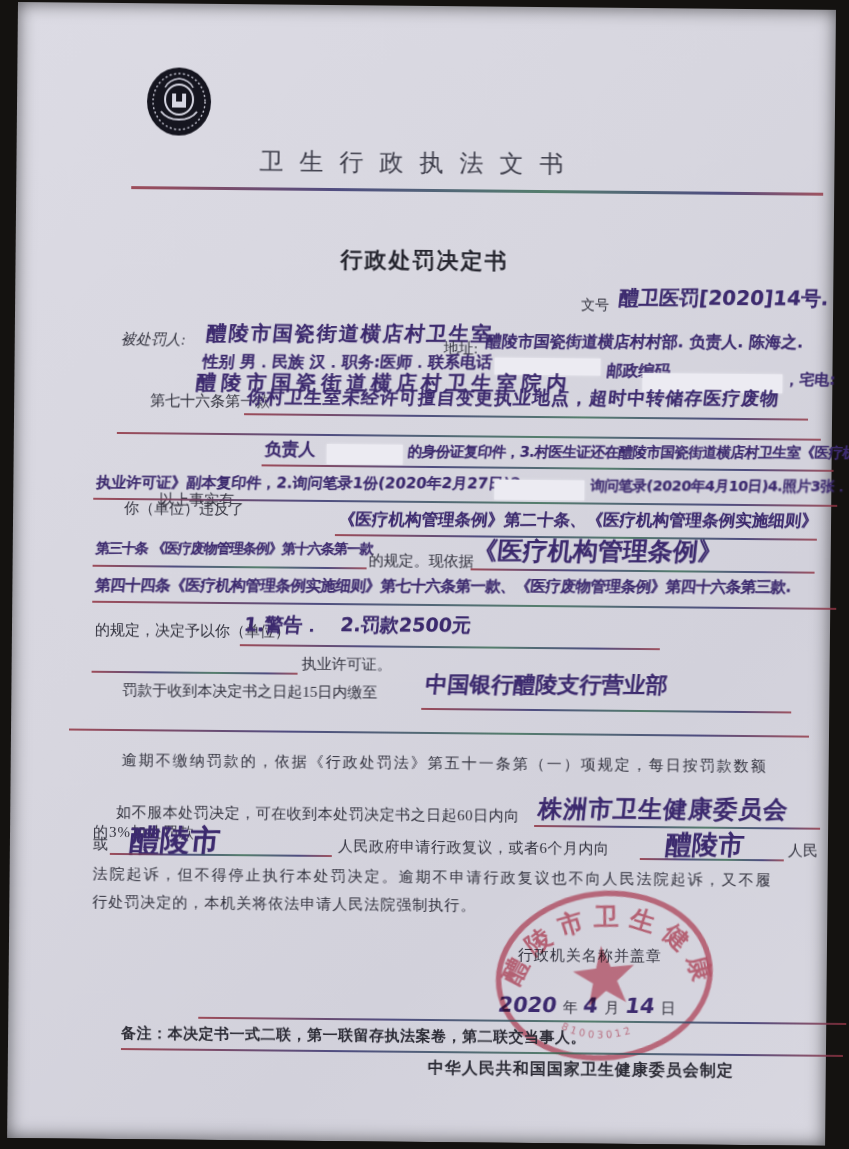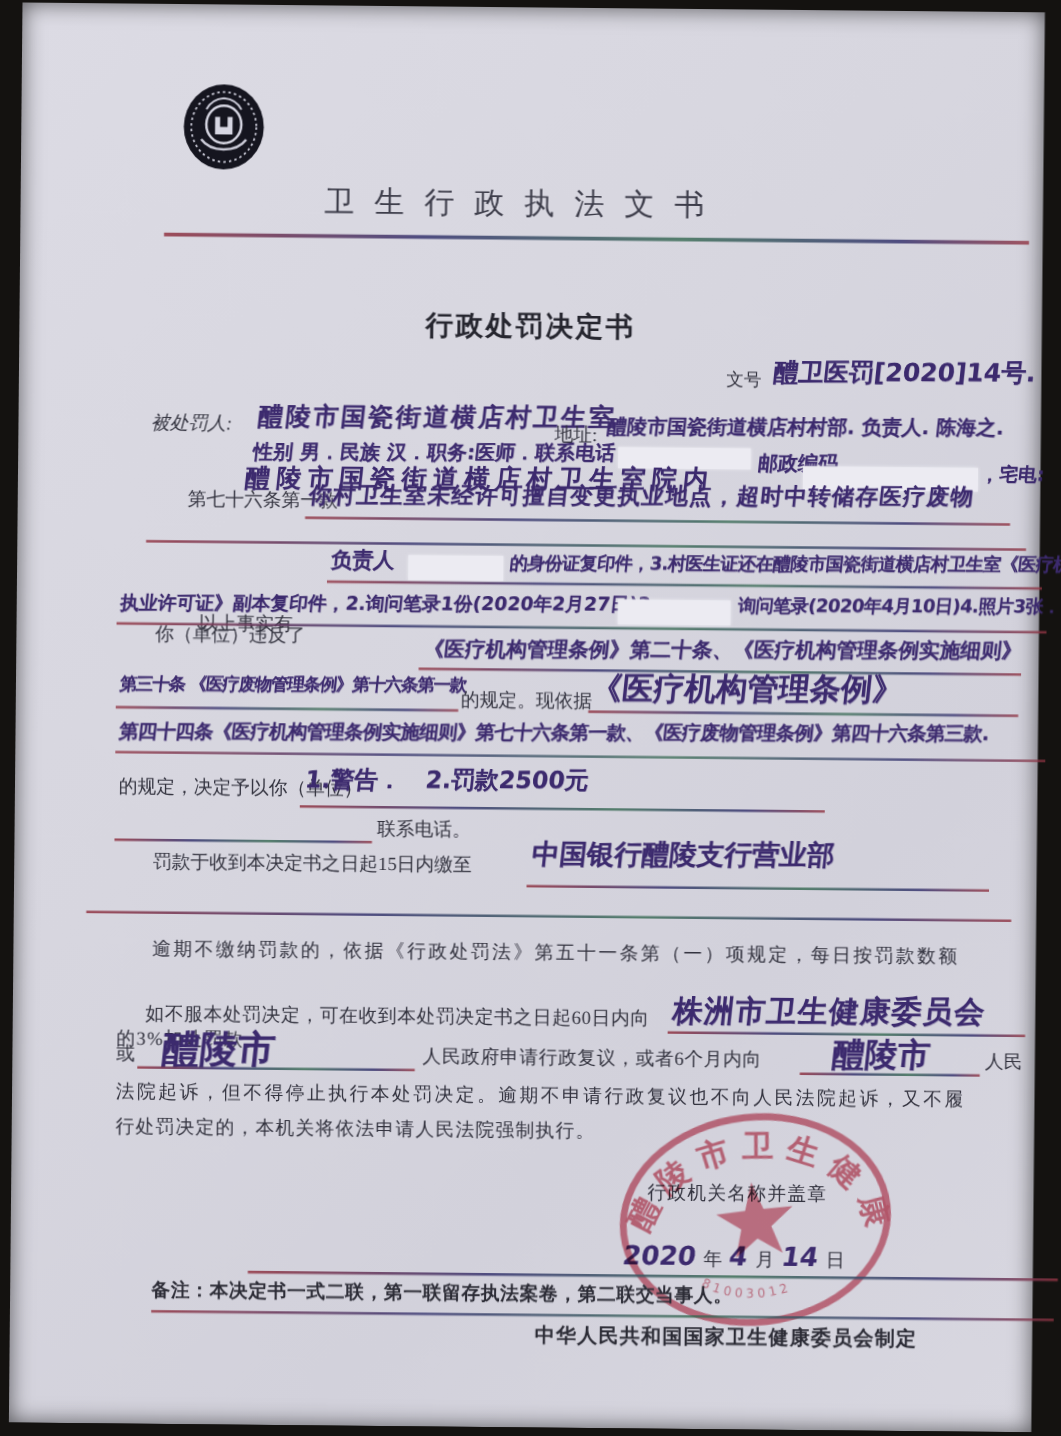--- a/index.html
+++ b/index.html
@@ -95,21 +95,21 @@
   <div class="rule" style="top:562px;left:458px;width:344px;"></div>
 
   <span class="hw" style="left:83px;top:572px;font-size:15.5px;letter-spacing:-0.5px;">第四十四条《医疗机构管理条例实施细则》第七十六条第一款、《医疗废物管理条例》第四十六条第三款.</span>
   <div class="rule" style="top:598px;left:80px;width:744px;"></div>
 
   <span class="p" style="left:83px;top:618px;">的规定，决定予以你（单位）</span>
   <span class="hw" style="left:232px;top:609px;font-size:19px;">1.警告．　2.罚款2500元</span>
   <div class="rule" style="top:640px;left:228px;width:420px;"></div>
 
   <div class="rule" style="top:668px;left:80px;width:206px;"></div>
-  <span class="p" style="left:290px;top:650px;">联系电话。</span>
+  <span class="p" style="left:290px;top:650px;">执业许可证。</span>
 
   <span class="p" style="left:111px;top:678px;">罚款于收到本决定书之日起15日内缴至</span>
   <span class="hw" style="left:414px;top:666px;font-size:22px;">中国银行醴陵支行营业部</span>
   <div class="rule" style="top:702px;left:410px;width:370px;"></div>
   <div class="rule" style="top:726px;left:58px;width:740px;"></div>
 
   <span class="p" style="left:111px;top:748px;letter-spacing:2px;">逾期不缴纳罚款的，依据《行政处罚法》第五十一条第（一）项规定，每日按罚款数额</span>
   <span class="p" style="left:83px;top:820px;letter-spacing:1px;">的3%加处罚款。</span>
 
   <span class="p" style="left:106px;top:800px;letter-spacing:0.5px;">如不服本处罚决定，可在收到本处罚决定书之日起60日内向</span>

